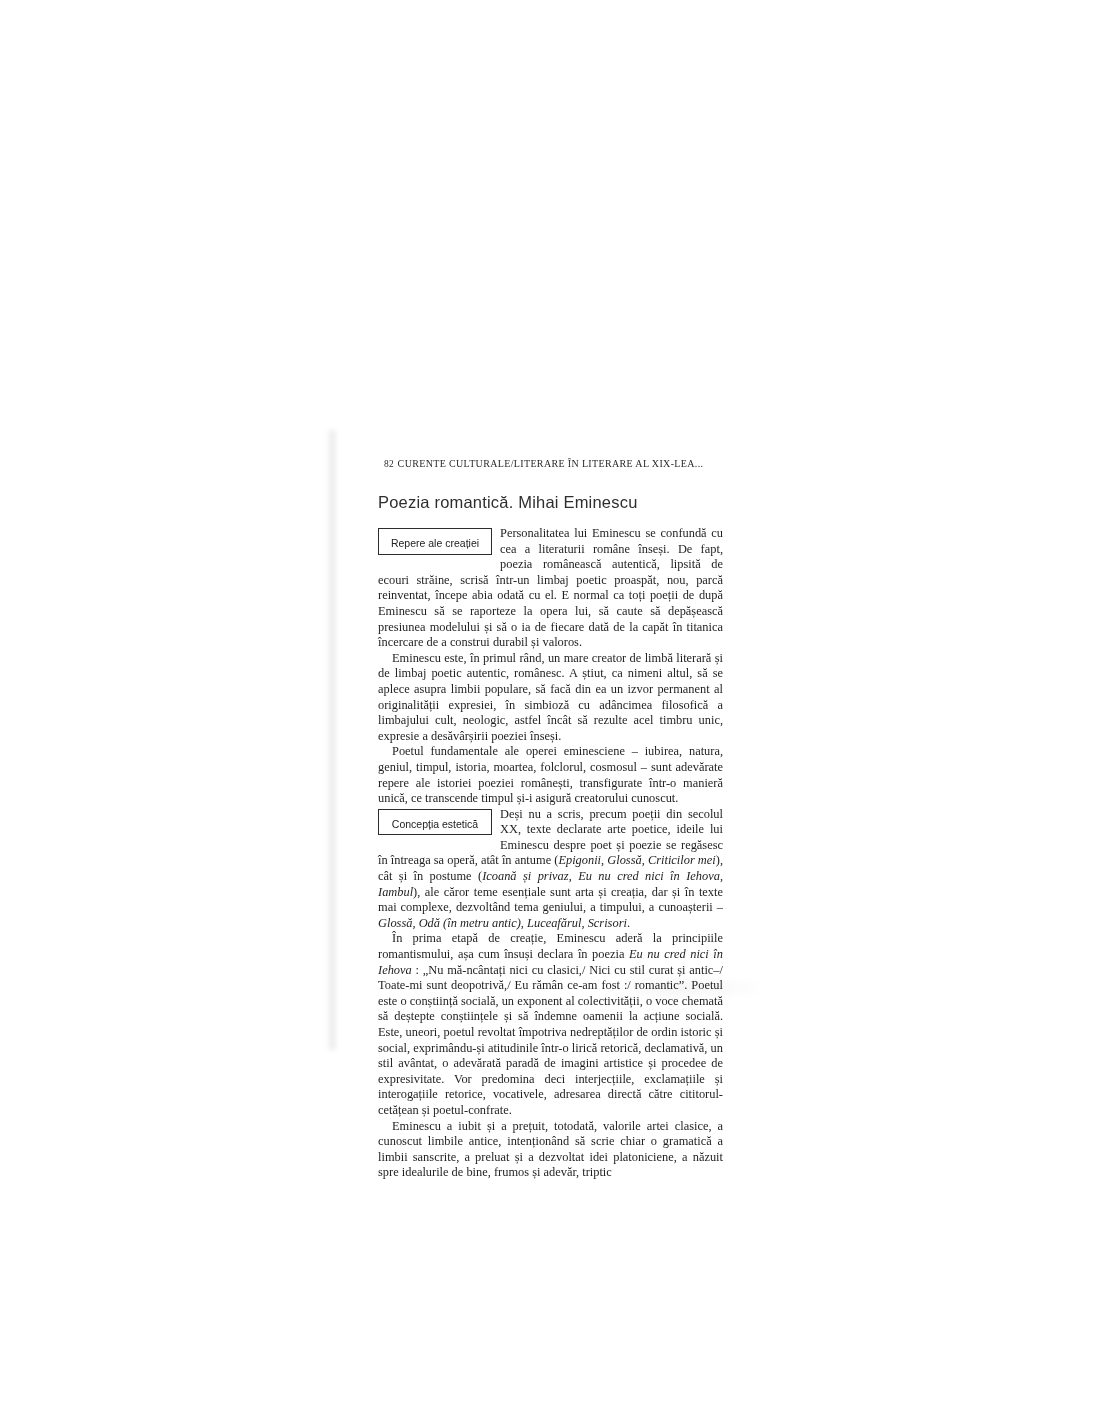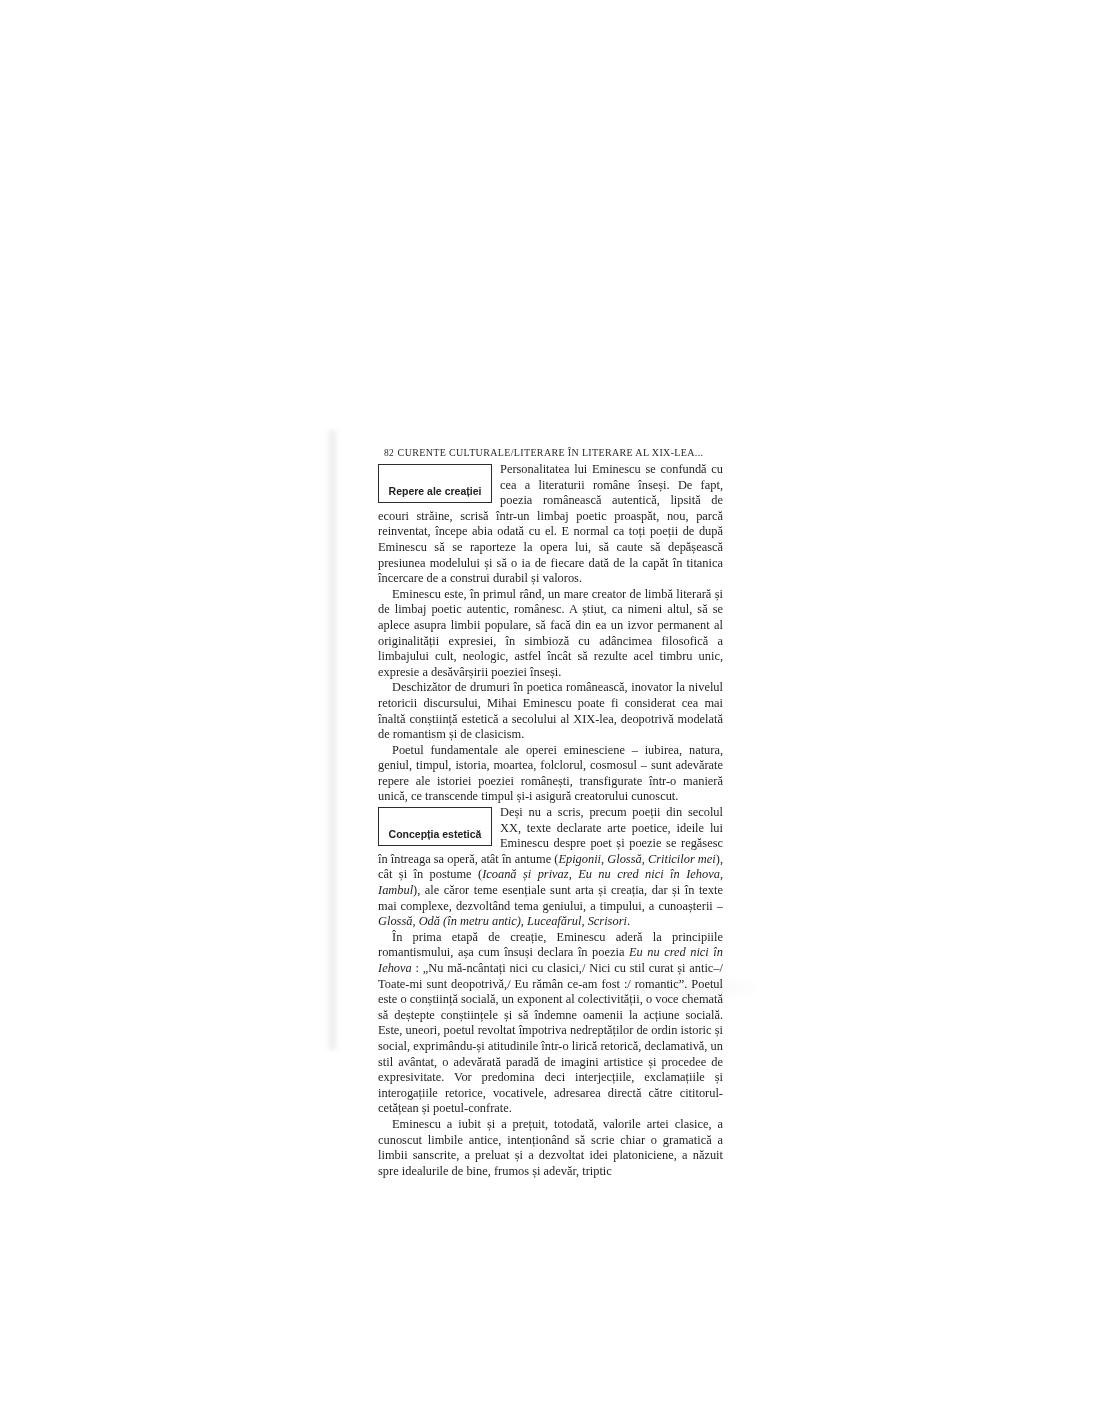--- a/index.html
+++ b/index.html
@@ -1,21 +1,21 @@
 <!DOCTYPE html>
 <html><head>
 <meta charset="utf-8">
 <style>
   html,body{margin:0;padding:0;}
   body{
     width:1100px;height:1422px;background:#ffffff;position:relative;overflow:hidden;
     font-family:"Liberation Serif", serif;
   }
   .page-content{
-    position:absolute;left:378px;top:447px;width:345px;color:#1e1e1e;
+    position:absolute;left:378px;top:458px;width:345px;color:#1e1e1e;
   }
   .running-head{
     position:relative;height:15px;font-size:9.5px;color:#2a2a2a;
   }
   .pagenum{
     position:absolute;left:6px;top:1px;font-size:9.5px;letter-spacing:.3px;
   }
   .rh-title{
     display:block;text-align:center;letter-spacing:.35px;font-variant:small-caps;
     font-size:10px;
@@ -24,22 +24,22 @@
     margin:20px 0 14px 0;
     font-family:"Liberation Sans", sans-serif;
     font-weight:400;font-size:16.5px;color:#2e2e2e;letter-spacing:.2px;
   }
   .para{
     margin:0;font-size:12.4px;line-height:15.6px;text-align:justify;
   }
   .para.indent{text-indent:14px;}
   .secbox{
     float:left;width:112px;border:1.6px solid #2c2c2c;
-    margin:2px 8px 3px 0;padding:19px 0 2px 0;text-align:center;
-    font-family:"Liberation Sans", sans-serif;font-weight:700;font-size:10.5px;
+    margin:2px 8px 3px 0;padding:7px 0 2px 0;text-align:center;
+    font-family:"Liberation Sans", sans-serif;font-weight:400;font-size:10.5px;
     color:#222;text-indent:0;
   }
   .b{font-weight:400;}
   .i{font-style:italic;}
   .scan-smudge{
     position:absolute;left:326px;top:430px;width:12px;height:620px;
     background:linear-gradient(90deg, rgba(255,255,255,0), rgba(110,110,110,.14) 55%, rgba(255,255,255,0));
     filter:blur(2px);pointer-events:none;
   }
   .scan-smudge2{
@@ -52,22 +52,22 @@
 <body>
 
 <div class="scan-smudge"></div>
 <div class="scan-smudge2"></div>
 
 <div class="page-content">
   <div class="running-head">
     <span class="pagenum">82</span>
     <span class="rh-title">CURENTE CULTURALE/LITERARE ÎN LITERARE AL XIX-LEA...</span>
   </div>
+  <h1 class="doc-title">Poezia romantică. Mihai Eminescu</h1>
   <div>
       <p class="para"><span class="secbox">Repere ale creației</span><span class="b">Personalitatea</span><span> lui Eminescu se confundă cu cea a literaturii române înseși. De fapt, poezia românească autentică, lipsită de ecouri străine, scrisă într-un limbaj poetic proaspăt, nou, parcă reinventat, începe abia odată cu el. E normal ca toți poeții de după Eminescu să se raporteze la opera lui, să caute să depășească presiunea modelului și să o ia de fiecare dată de la capăt în titanica încercare de a construi durabil și valoros.</span></p>
       <p class="para indent"><span>Eminescu este, în primul rând, un mare creator de limbă literară și de limbaj poetic autentic, românesc. A știut, ca nimeni altul, să se aplece asupra limbii populare, să facă din ea un izvor permanent al originalității expresiei, în simbioză cu adâncimea filosofică a limbajului cult, neologic, astfel încât să rezulte acel timbru unic, expresie a desăvârșirii poeziei înseși.</span></p>
-      <p class="para indent"><span>Deschizător de drumuri în poetica românească, inovator la nivelul retoricii discursului, Mihai Eminescu poate fi considerat cea mai înaltă conștiință estetică a secolului al XIX-lea, deopotrivă modelată de romantism și de clasicism.</span></p>
       <p class="para indent"><span class="b">Poetul</span><span> fundamentale ale operei eminesciene – iubirea, natura, geniul, timpul, istoria, moartea, folclorul, cosmosul – sunt adevărate repere ale istoriei poeziei românești, transfigurate într-o manieră unică, ce transcende timpul și-i asigură creatorului cunoscut.</span></p>
       <p class="para"><span class="secbox">Concepția estetică</span><span>Deși nu a scris, precum poeții din secolul XX, texte declarate arte poetice, ideile lui Eminescu despre poet și poezie se regăsesc în întreaga sa operă, atât în antume (</span><span class="i">Epigonii</span><span>, </span><span class="i">Glossă</span><span>, </span><span class="i">Criticilor mei</span><span>), cât și în postume (</span><span class="i">Icoană și privaz</span><span>, </span><span class="i">Eu nu cred nici în Iehova</span><span>, </span><span class="i">Iambul</span><span>), ale căror teme esențiale sunt arta și creația, dar și în texte mai complexe, dezvoltând tema geniului, a timpului, a cunoașterii – </span><span class="i">Glossă</span><span>, </span><span class="i">Odă (în metru antic)</span><span>, </span><span class="i">Luceafărul</span><span>, </span><span class="i">Scrisori</span><span>.</span></p>
       <p class="para indent"><span>În prima etapă de creație, Eminescu aderă la principiile romantismului, așa cum însuși declara în poezia </span><span class="i">Eu nu cred nici în Iehova</span><span> : „Nu mă-ncântați nici cu clasici,/ Nici cu stil curat și antic–/ Toate-mi sunt deopotrivă,/ Eu rămân ce-am fost :/ romantic”. Poetul este o conștiință socială, un exponent al colectivității, o voce chemată să deștepte conștiințele și să îndemne oamenii la acțiune socială. Este, uneori, poetul revoltat împotriva nedreptăților de ordin istoric și social, exprimându-și atitudinile într-o lirică retorică, declamativă, un stil avântat, o adevărată paradă de imagini artistice și procedee de expresivitate. Vor predomina deci interjecțiile, exclamațiile și interogațiile retorice, vocativele, adresarea directă către cititorul-cetățean și poetul-confrate.</span></p>
       <p class="para indent"><span>Eminescu a iubit și a prețuit, totodată, valorile artei clasice, a cunoscut limbile antice, intenționând să scrie chiar o gramatică a limbii sanscrite, a preluat și a dezvoltat idei platoniciene, a năzuit spre idealurile de bine, frumos și adevăr, triptic</span></p>
     </div>
 </div>
 
 </body></html>

